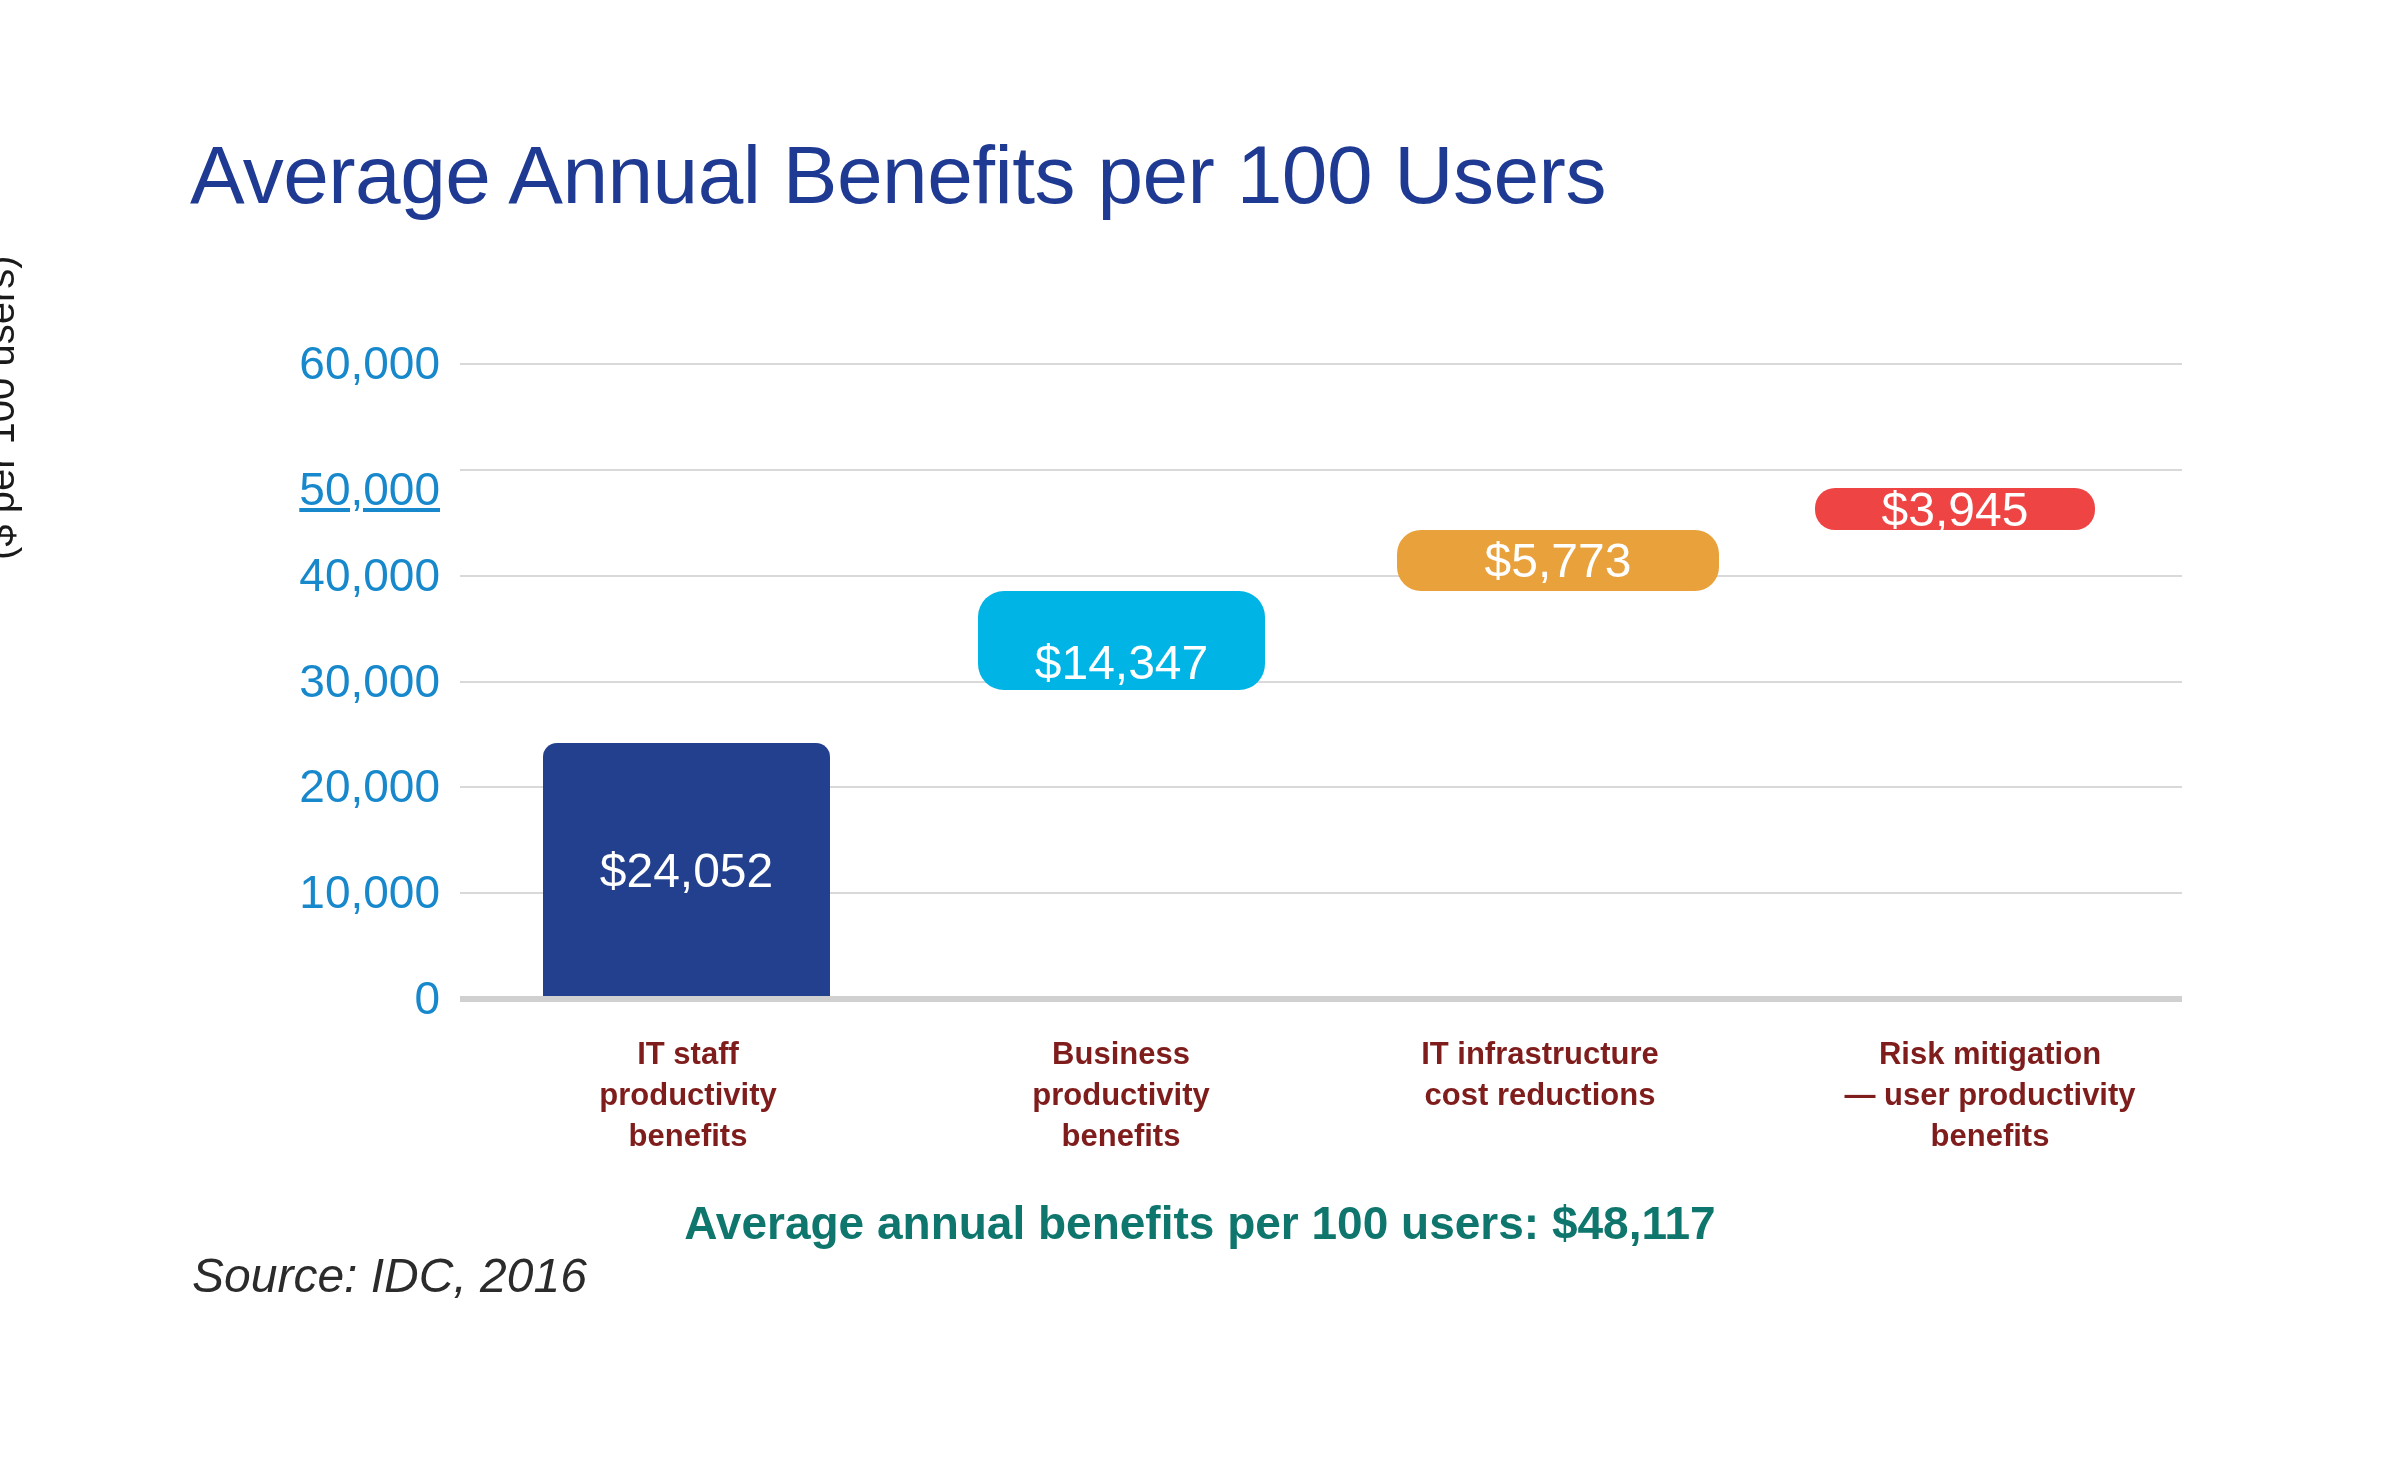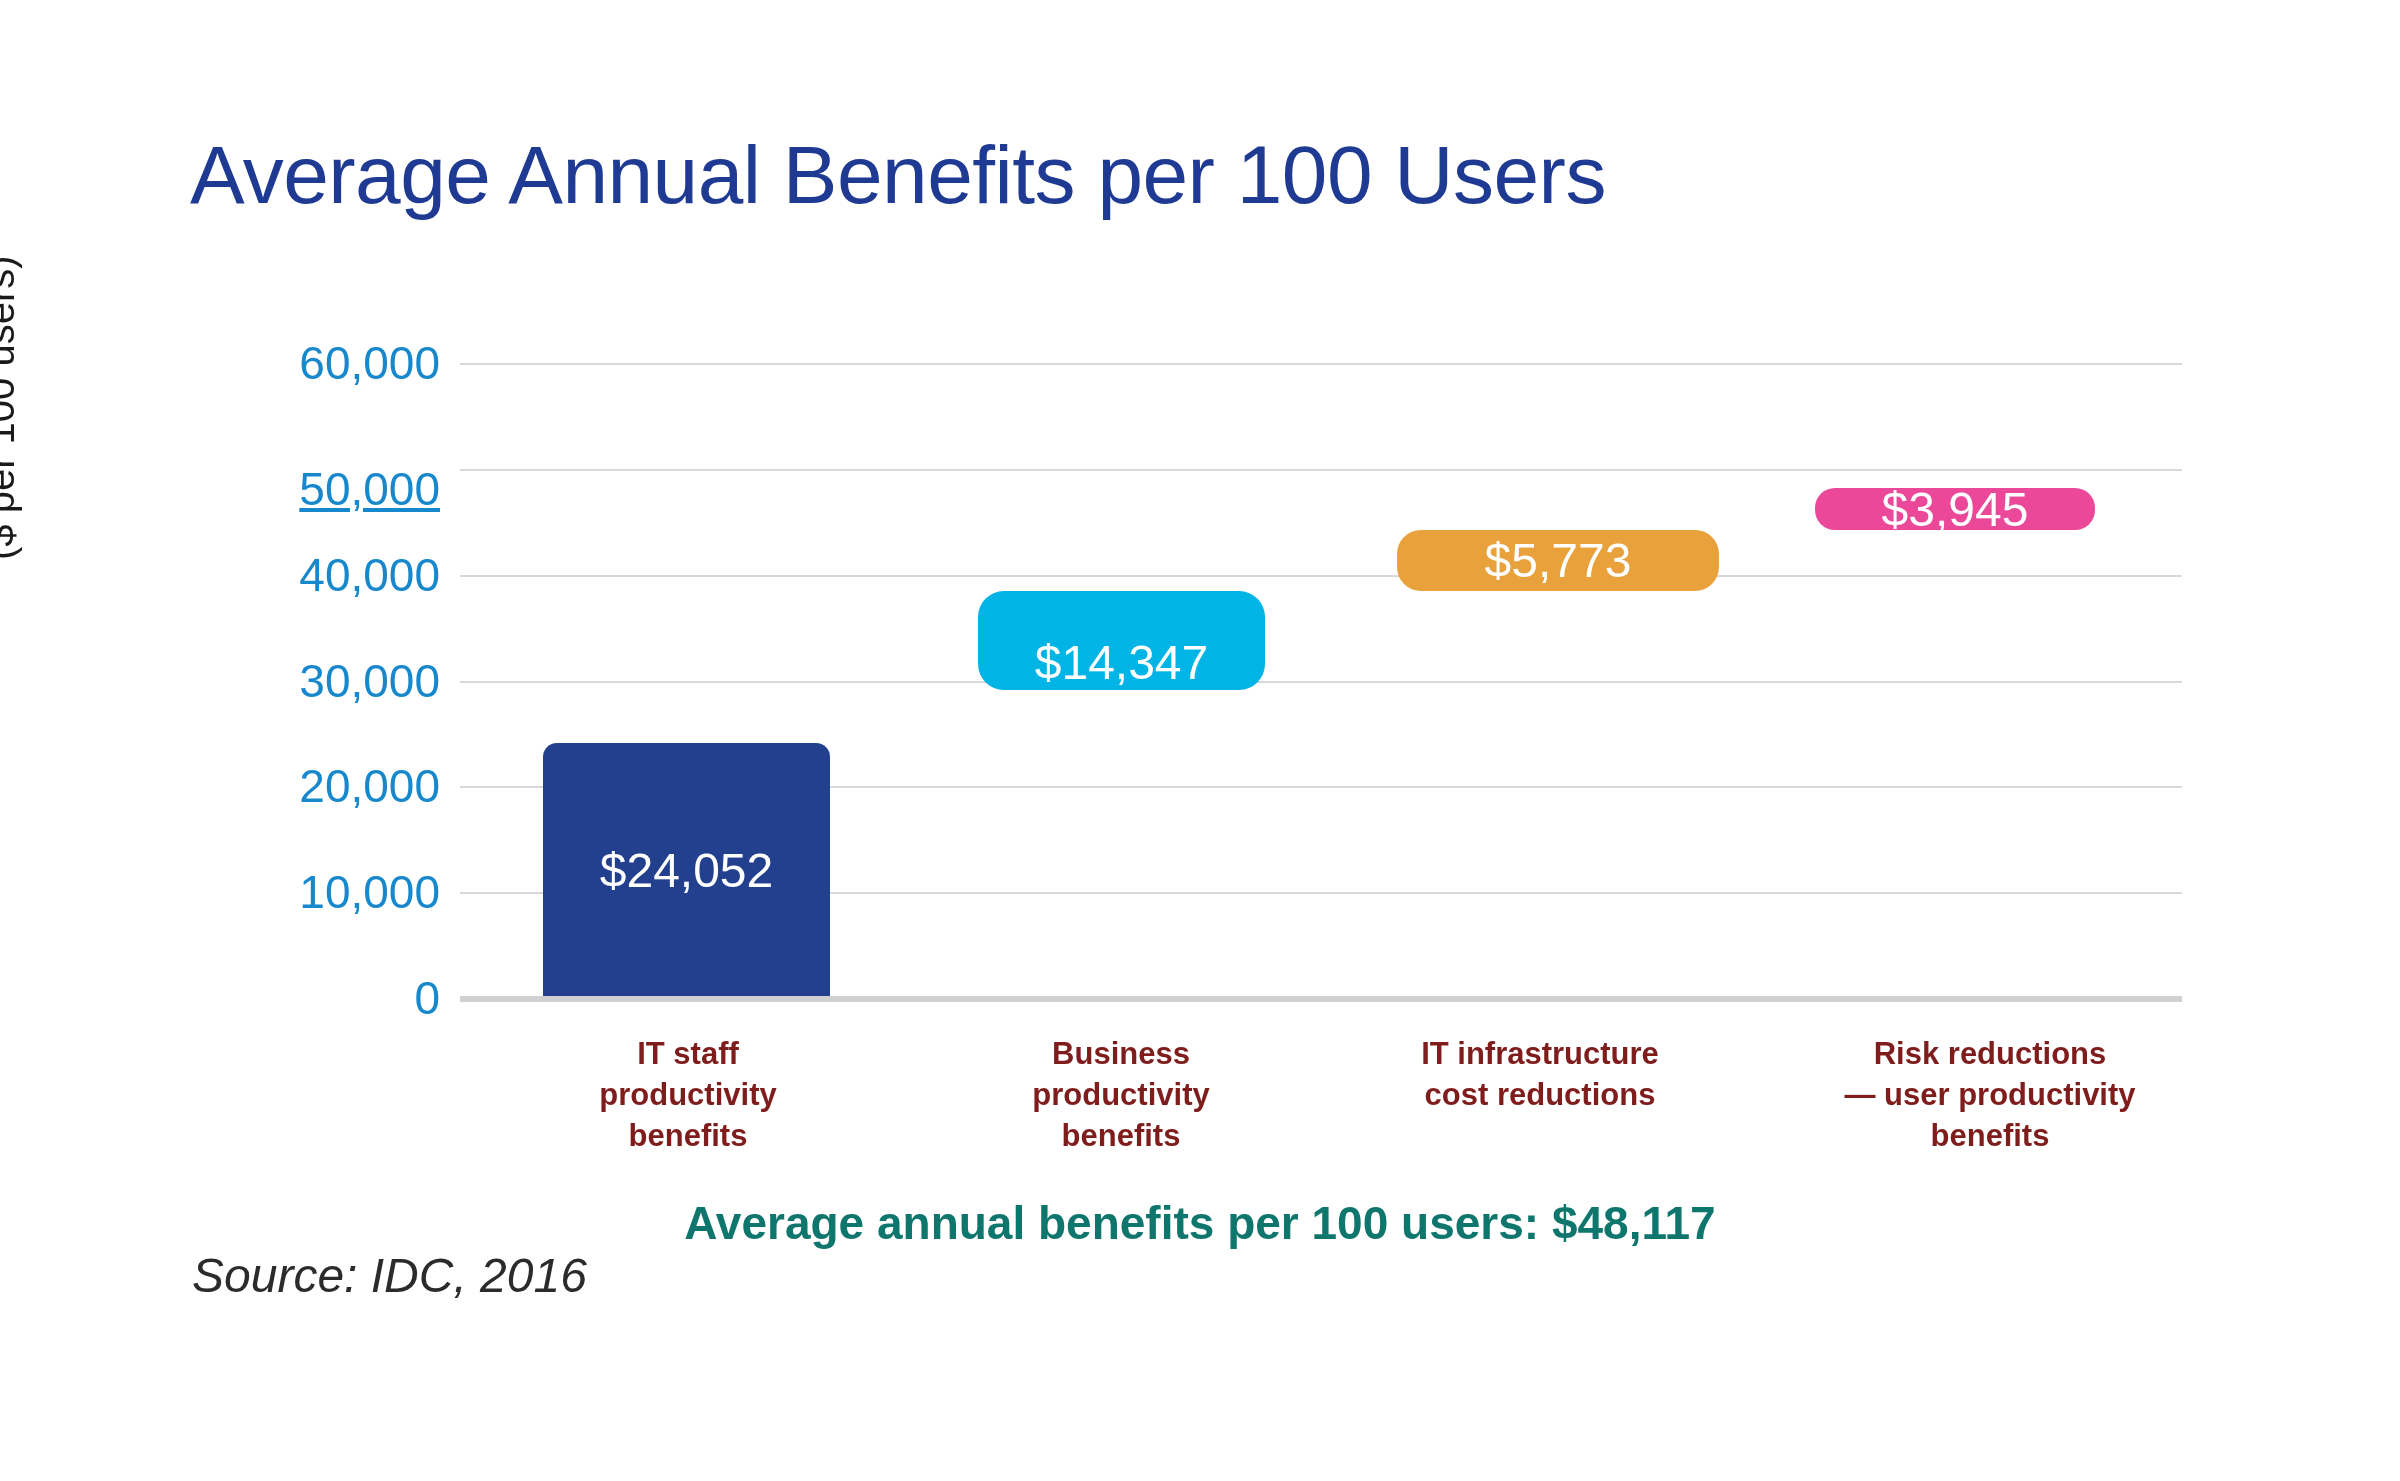--- a/index.html
+++ b/index.html
@@ -173,21 +173,21 @@
     </div>
 
     <div class="bar" id="bar-1" style="left:518px; width:287px; top:228px; height:99px; background:#00B4E5;align-items:flex-end;">
       <span class="bar-label">$14,347</span>
     </div>
 
     <div class="bar" id="bar-2" style="left:937px; width:322px; top:167px; height:61px; background:#E9A13B;">
       <span class="bar-label">$5,773</span>
     </div>
 
-    <div class="bar" id="bar-3" style="left:1355px; width:280px; top:125px; height:42px; background:#ec4899;">
+    <div class="bar" id="bar-3" style="left:1355px; width:280px; top:125px; height:42px; background:#ef4444;">
       <span class="bar-label">$3,945</span>
     </div>
   </div>
 
   <div id="axis-baseline"></div>
 
   <div class="cat-label" style="left:463px; top:1034px; width:450px;">
     <div>IT staff</div>
     <div>productivity</div>
     <div>benefits</div>
@@ -198,21 +198,21 @@
     <div>productivity</div>
     <div>benefits</div>
   </div>
 
   <div class="cat-label" style="left:1305px; top:1034px; width:470px;">
     <div>IT infrastructure</div>
     <div>cost reductions</div>
   </div>
 
   <div class="cat-label" style="left:1740px; top:1034px; width:500px;">
-    <div>Risk reductions</div>
+    <div>Risk mitigation</div>
     <div>— user productivity</div>
     <div>benefits</div>
   </div>
 
   <div id="footer-total">Average annual benefits per 100 users: $48,117</div>
 
   <div id="source-note">Source: IDC, 2016</div>
 
 </div>
 

